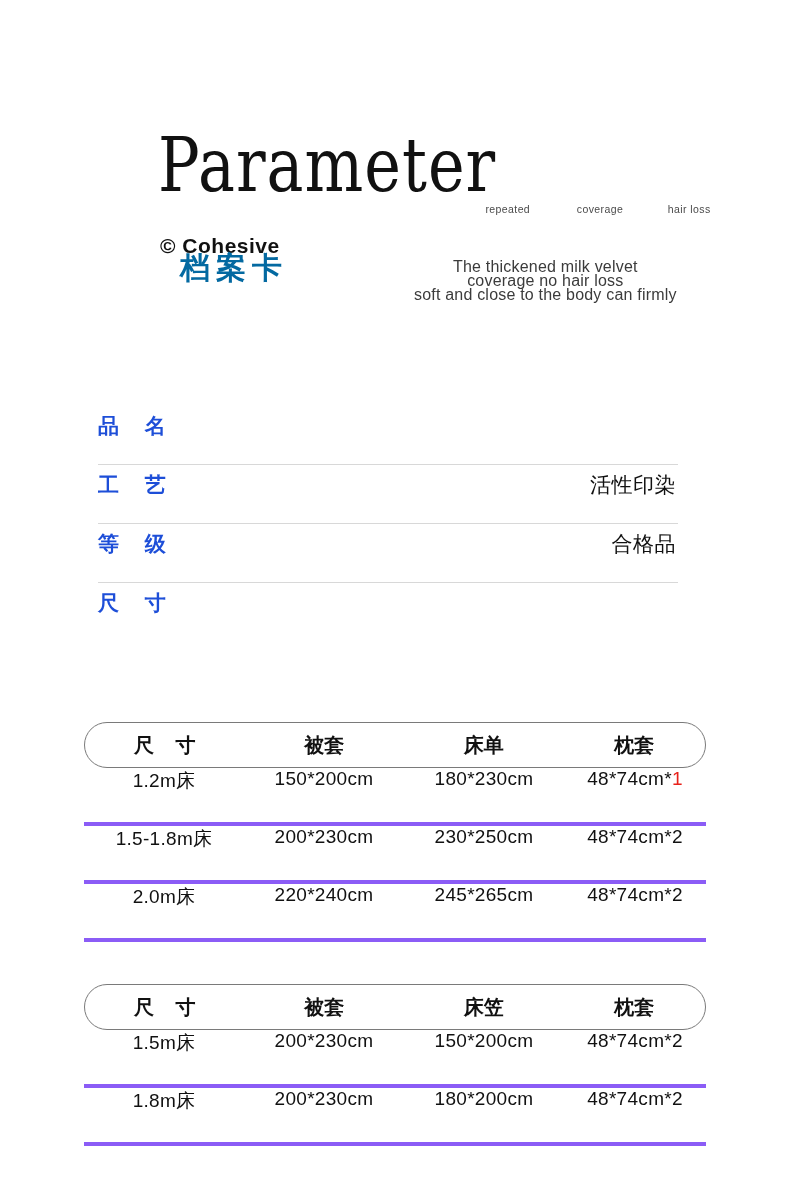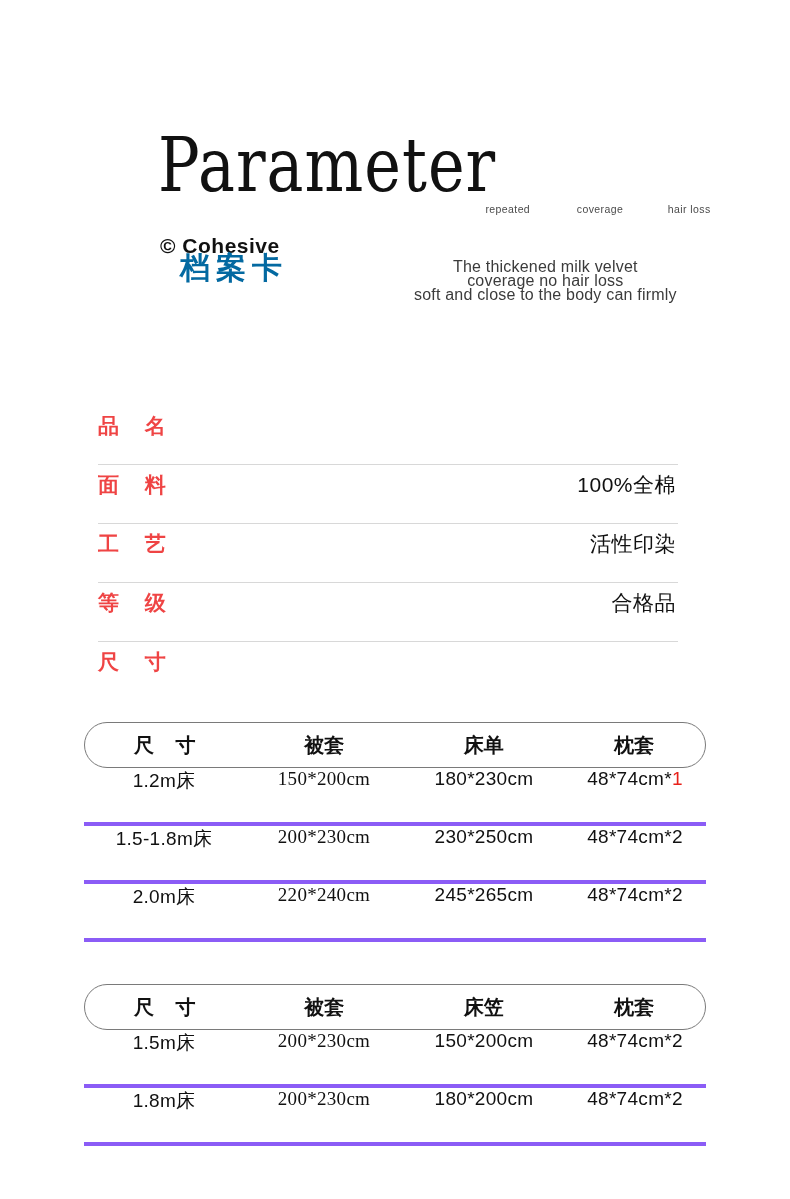--- a/index.html
+++ b/index.html
@@ -95,21 +95,21 @@
     border-bottom: 1px solid #d8d8d8;
     display: flex;
     align-items: flex-start;
     justify-content: space-between;
   }
   .spec-row:last-child { border-bottom: none; }
   .spec-label {
     font-size: 21px;
     font-weight: 700;
     letter-spacing: 10px;
-    color: #ef4444;
+    color: #1d4ed8;
     padding-top: 6px;
   }
   .spec-value {
     font-size: 21px;
     color: #111;
     padding-top: 6px;
     padding-right: 2px;
     letter-spacing: 0.5px;
   }
 
@@ -144,21 +144,21 @@
     border-bottom: 4px solid #8b5cf6;
     box-sizing: border-box;
   }
   .table-row .cell {
     font-size: 19px;
     color: #111;
     text-align: center;
     letter-spacing: 0.3px;
   }
   .c0 { width: 160px; }
-  .c1 { width: 160px; font-family: Liberation Serif, serif; }
+  .c1 { width: 160px; }
   .c2 { width: 160px; }
   .c3 { width: 142px; }
 
   .hl-red { color: #e8211a; }
 </style>
 </head>
 <body>
 
 <div class="header">
   <div class="title-parameter">Parameter</div>
@@ -178,24 +178,20 @@
     <div>coverage no hair loss</div>
     <div>soft and close to the body can firmly</div>
   </div>
 </div>
 
 <div class="spec-list">
   <div class="spec-row">
     <div class="spec-label">品  名</div>
   </div>
   <div class="spec-row">
-    <div class="spec-label">面  料</div>
-    <div class="spec-value">100%全棉</div>
-  </div>
-  <div class="spec-row">
     <div class="spec-label">工  艺</div>
     <div class="spec-value">活性印染</div>
   </div>
   <div class="spec-row">
     <div class="spec-label">等  级</div>
     <div class="spec-value">合格品</div>
   </div>
   <div class="spec-row">
     <div class="spec-label">尺  寸</div>
     <div class="spec-value"></div>

